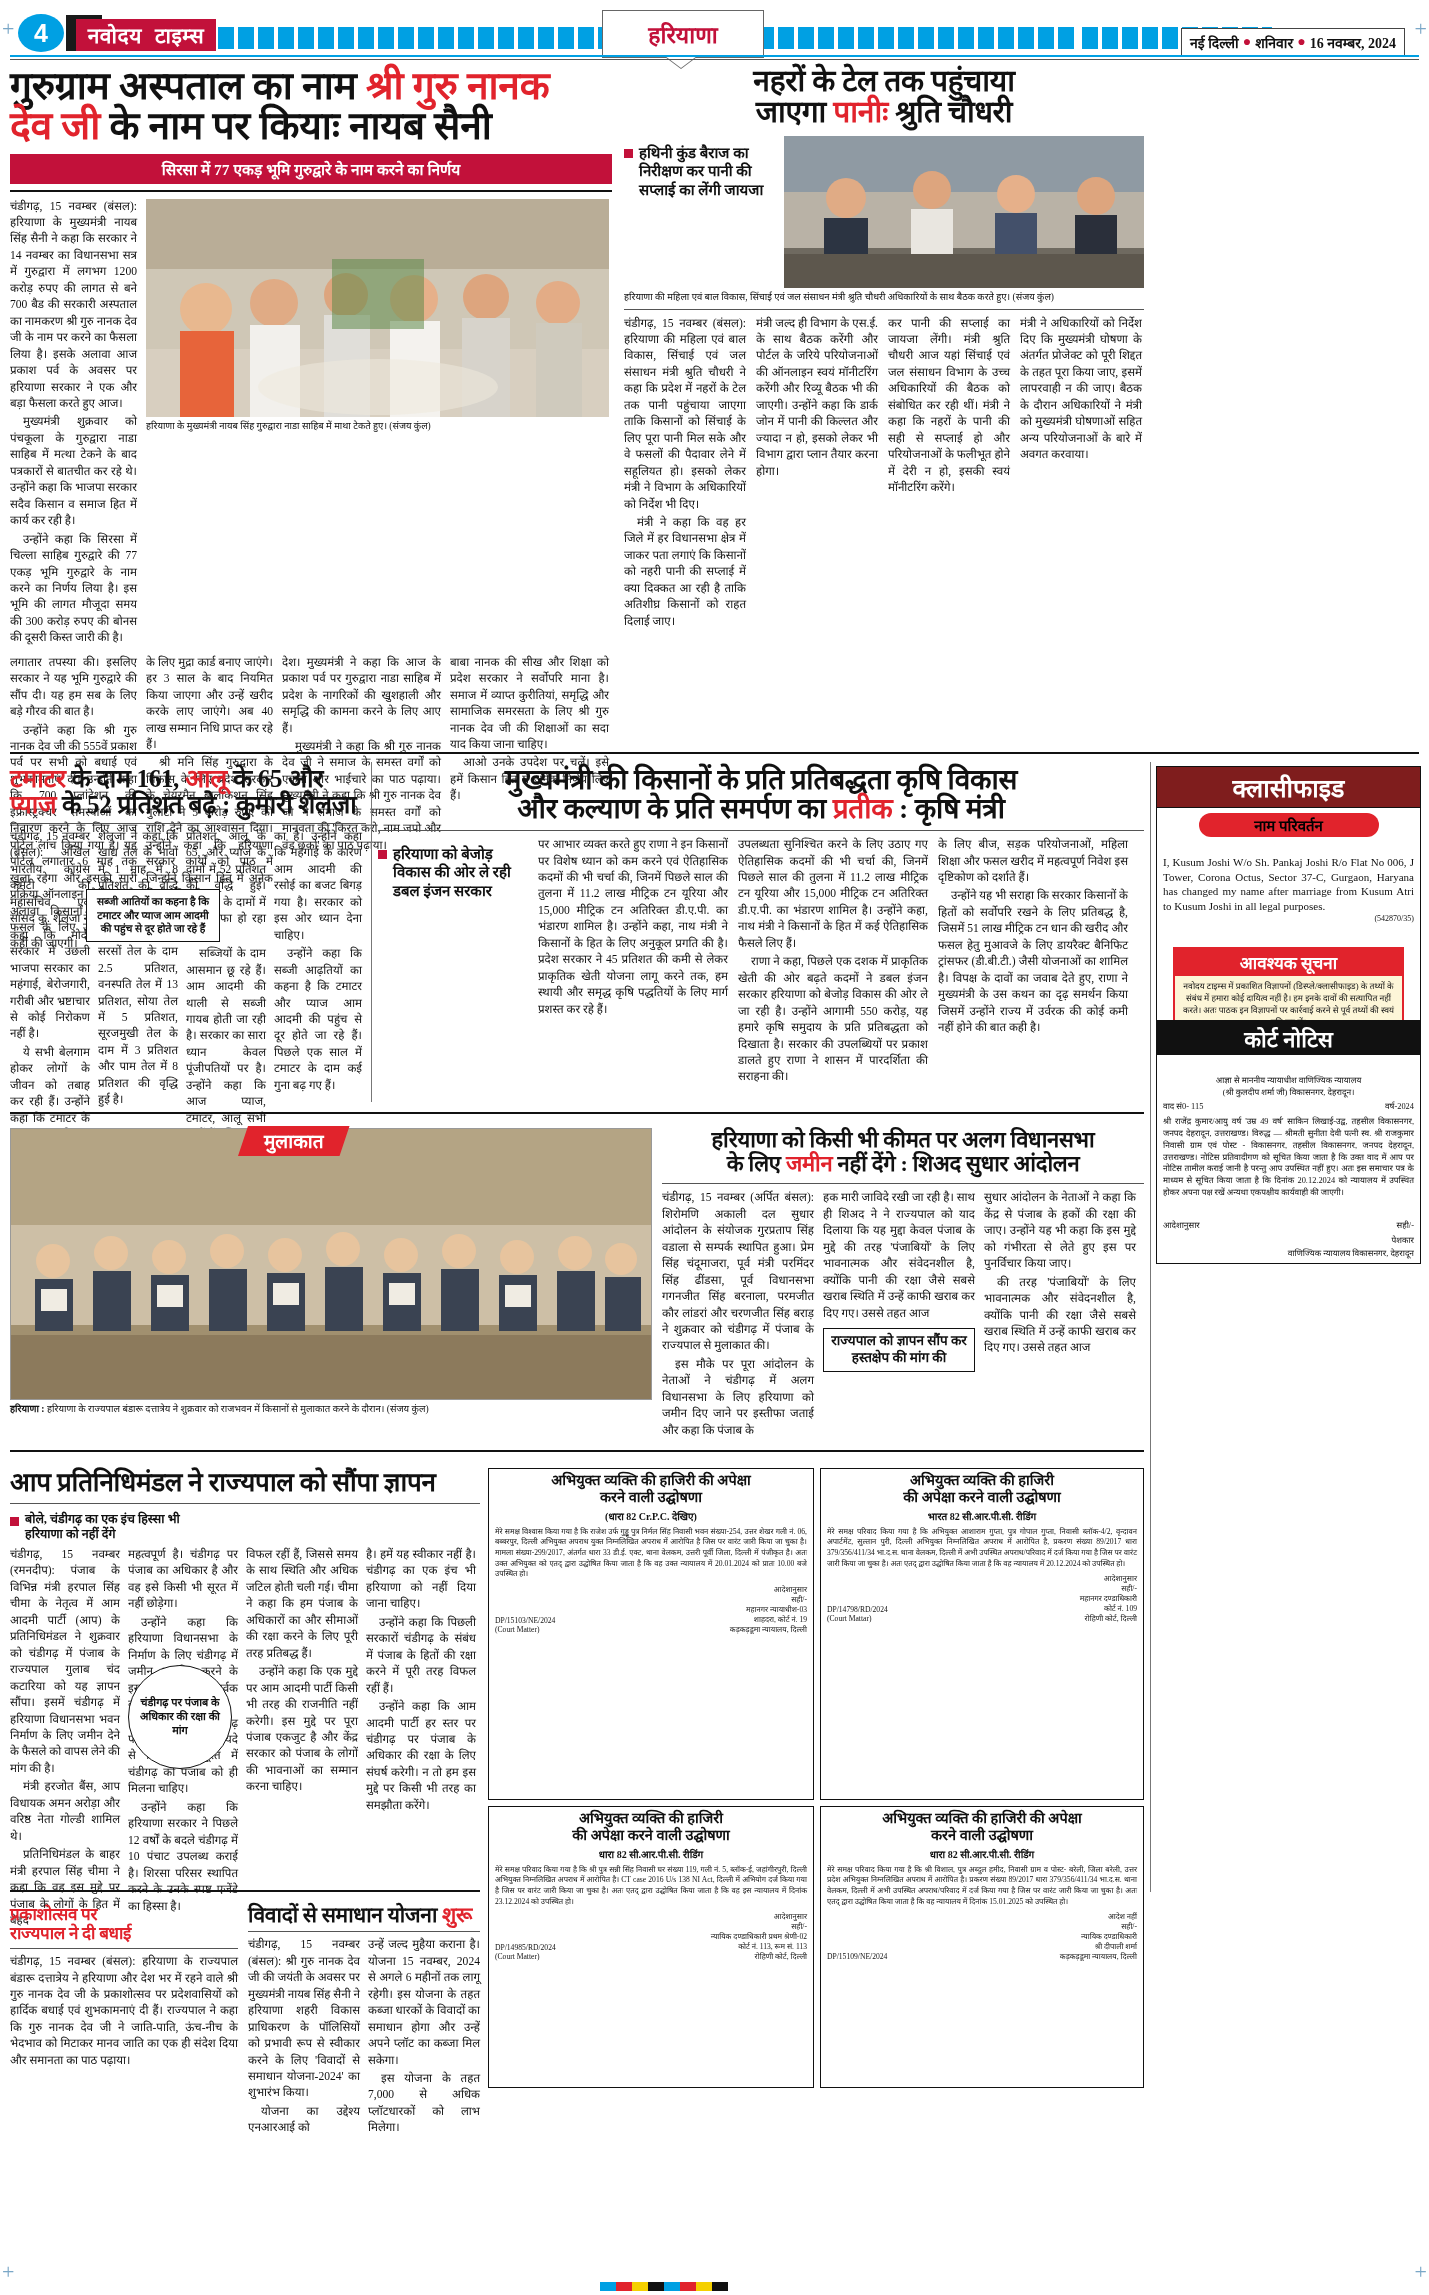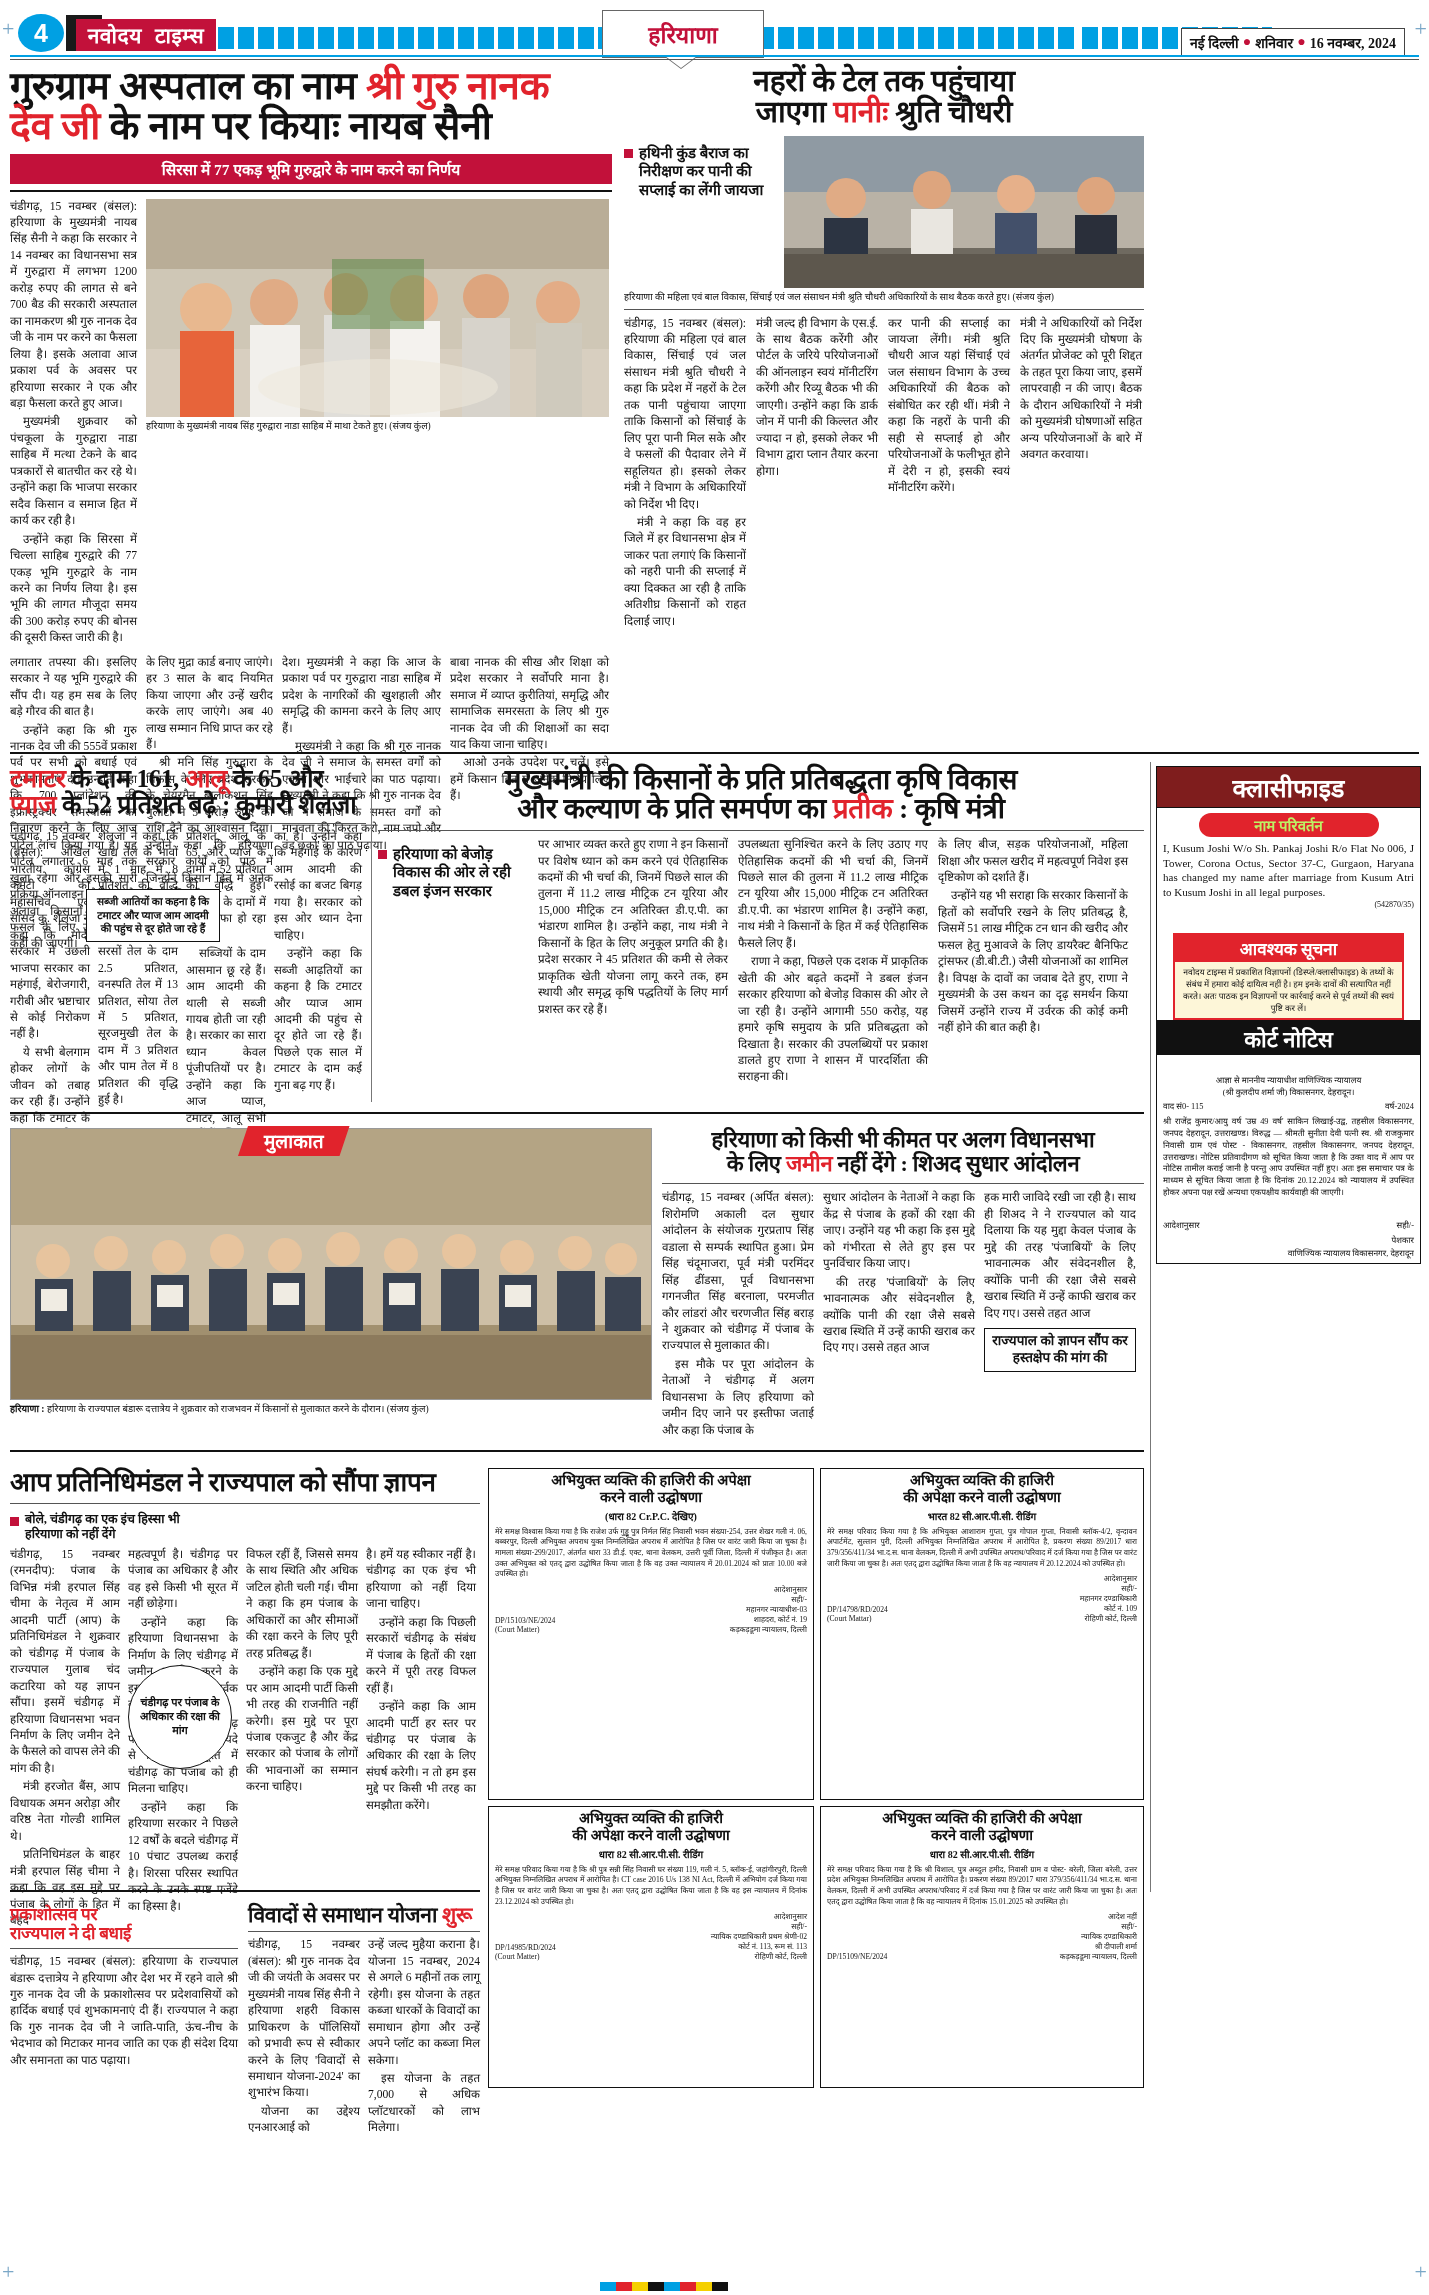--- a/index.html
+++ b/index.html
@@ -62,21 +62,21 @@
   .s3{position:absolute;left:10px;top:766px;width:356px;}
   .s3 .h2{font-size:25px;}
   
   .s4{position:absolute;left:378px;top:766px;width:766px;}
   .s4 .h2{font-size:28px;text-align:center;}
 
   
   .clsf{position:absolute;left:1156px;top:766px;width:263px;border:1px solid #111;padding:0;background:#fff;}
   .clsf-ttl{background:#7f1d1d;color:#fff;text-align:center;font-weight:bold;font-size:25px;padding:3px 0;
             border-bottom:1px solid #111;}
-  .clsf-sub{margin:5px auto 4px;width:180px;background:#e1232c;color:#bef264;text-align:center;font-weight:bold;
+  .clsf-sub{margin:5px auto 18px;width:180px;background:#e1232c;color:#000000;text-align:center;font-weight:bold;
             font-size:15px;border-radius:14px;padding:2px 0;}
   .clsf-body{font-size:11px;line-height:1.34;padding:0 6px 6px;text-align:justify;font-family:"Liberation Serif",serif;}
   .clsf-ref{font-size:8px;text-align:right;display:block;}
   .notice-box{margin:16px;border:2px solid #e1232c;background:#fdf6d8;}
   .notice-ttl{background:#e1232c;color:#fff;text-align:center;font-weight:bold;font-size:17px;padding:2px 0;}
   .notice-txt{font-size:8.6px;line-height:1.4;padding:4px 5px;text-align:center;}
 
   
   .court{position:absolute;left:1156px;top:1020px;width:263px;border:1px solid #111;background:#fff;}
   .court-ttl{background:#111;color:#fff;text-align:center;font-weight:bold;font-size:22px;padding:2px 0;}
@@ -410,26 +410,26 @@
       <span class="blk">हरियाणा को किसी भी कीमत पर अलग विधानसभा</span><br>
       <span class="blk">के लिए </span><span class="red">जमीन </span><span class="blk">नहीं देंगे : शिअद सुधार आंदोलन</span>
     </div>
     <div style="height:1px;background:#555;margin:7px 0 6px;"></div>
     <div style="display:flex;gap:9px;position:relative;">
       <div class="body-col" style="width:152px;">
         <p class="noind">चंडीगढ़, 15 नवम्बर (अर्पित बंसल): शिरोमणि अकाली दल सुधार आंदोलन के संयोजक गुरप्रताप सिंह वडाला से सम्पर्क स्थापित हुआ। प्रेम सिंह चंदूमाजरा, पूर्व मंत्री परमिंदर सिंह ढींडसा, पूर्व विधानसभा गगनजीत सिंह बरनाला, परमजीत कौर लांडरां और चरणजीत सिंह बराड़ ने शुक्रवार को चंडीगढ़ में पंजाब के राज्यपाल से मुलाकात की।</p>
         <p>इस मौके पर पूरा आंदोलन के नेताओं ने चंडीगढ़ में अलग विधानसभा के लिए हरियाणा को जमीन दिए जाने पर इस्तीफा जताई और कहा कि पंजाब के</p>
       </div>
       <div class="body-col" style="width:152px;">
+        <p class="noind">हक मारी जाविदे रखी जा रही है। साथ ही शिअद ने ने राज्यपाल को याद दिलाया कि यह मुद्दा केवल पंजाब के मुद्दे की तरह 'पंजाबियों' के लिए भावनात्मक और संवेदनशील है, क्योंकि पानी की रक्षा जैसे सबसे खराब स्थिति में उन्हें काफी खराब कर दिए गए। उससे तहत आज</p>
+        <div class="quotebox">राज्यपाल को ज्ञापन सौंप कर हस्तक्षेप की मांग की</div>
+      </div>
+      <div class="body-col" style="width:152px;">
         <p class="noind">सुधार आंदोलन के नेताओं ने कहा कि केंद्र से पंजाब के हकों की रक्षा की जाए। उन्होंने यह भी कहा कि इस मुद्दे को गंभीरता से लेते हुए इस पर पुनर्विचार किया जाए।</p>
         <p>की तरह 'पंजाबियों' के लिए भावनात्मक और संवेदनशील है, क्योंकि पानी की रक्षा जैसे सबसे खराब स्थिति में उन्हें काफी खराब कर दिए गए। उससे तहत आज</p>
-      </div>
-      <div class="body-col" style="width:152px;">
-        <p class="noind">हक मारी जाविदे रखी जा रही है। साथ ही शिअद ने ने राज्यपाल को याद दिलाया कि यह मुद्दा केवल पंजाब के मुद्दे की तरह 'पंजाबियों' के लिए भावनात्मक और संवेदनशील है, क्योंकि पानी की रक्षा जैसे सबसे खराब स्थिति में उन्हें काफी खराब कर दिए गए। उससे तहत आज</p>
-        <div class="quotebox">राज्यपाल को ज्ञापन सौंप कर हस्तक्षेप की मांग की</div>
       </div>
     </div>
   </div>
 
   <div style="position:absolute;left:10px;top:1450px;width:1134px;height:2px;background:#111;"></div>
 
   <div class="s6">
     <div class="hl h3">आप प्रतिनिधिमंडल ने राज्यपाल को सौंपा ज्ञापन</div>
     <div style="height:1px;background:#555;margin:6px 0 5px;"></div>
     <div class="bullethead" style="font-size:12.5px;width:210px;">

